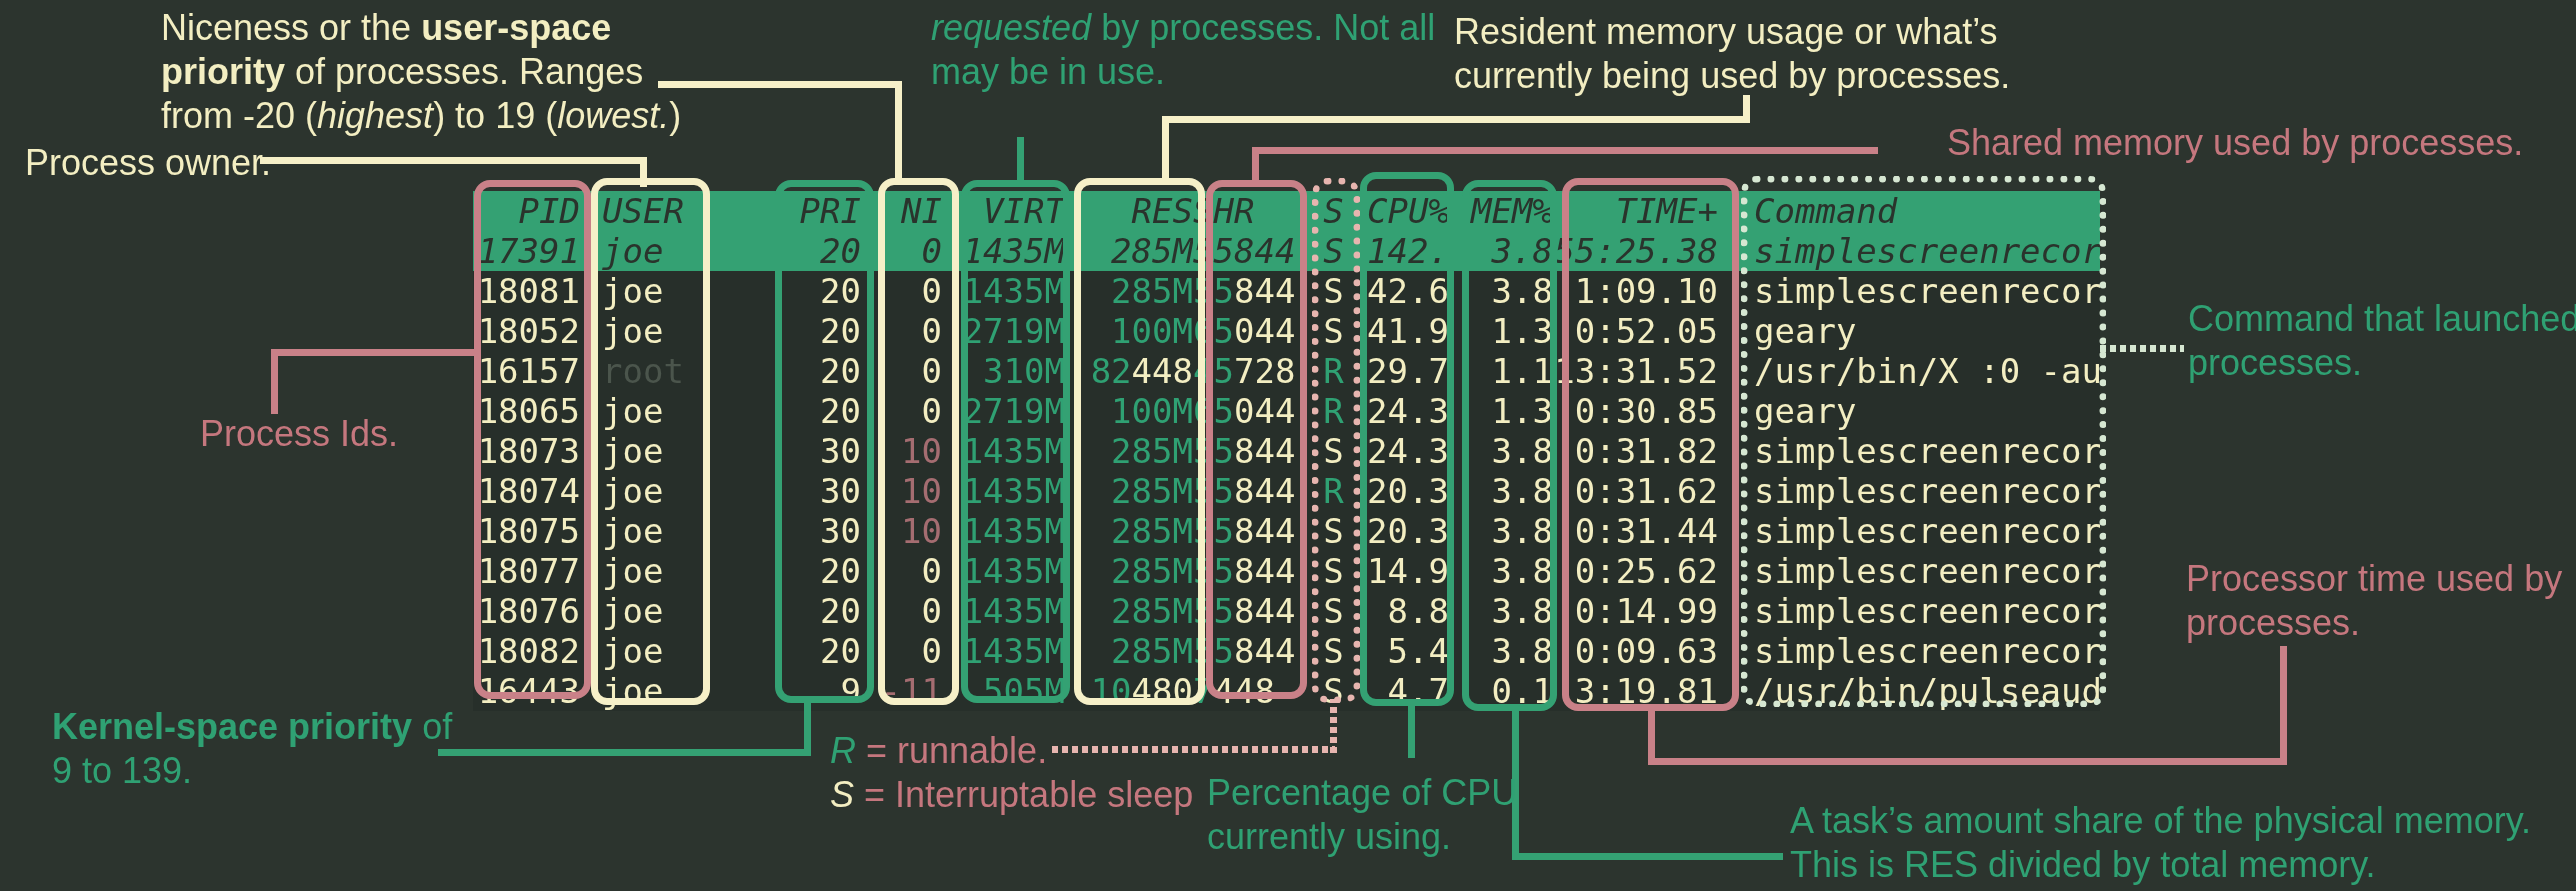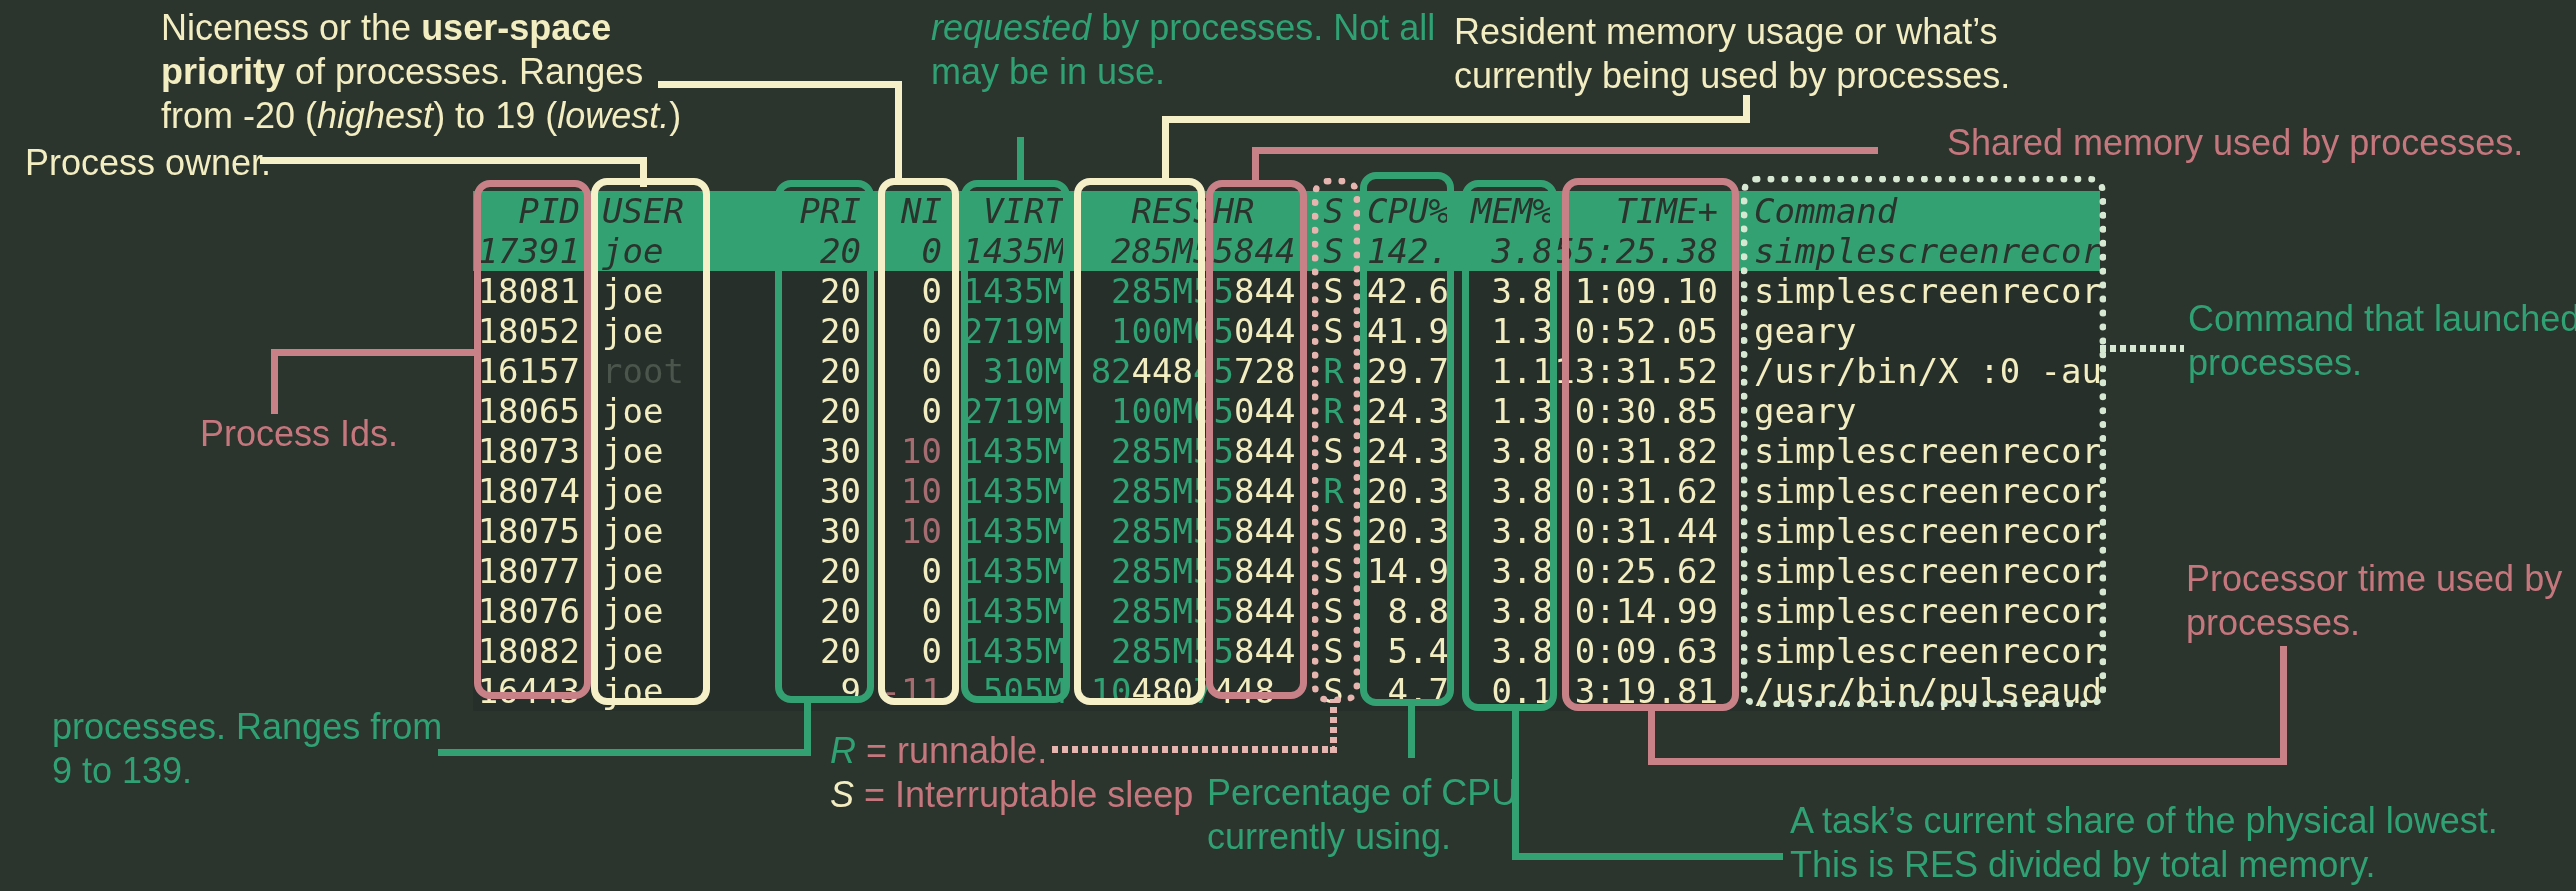--- a/index.html
+++ b/index.html
@@ -106,22 +106,22 @@
   <div class="ln ln-pink" style="left:2280px;top:646px;width:7px;height:119px;"></div>
   <div class="ln ln-dotlite" style="left:2100px;top:345px;width:84px;height:7px;"></div>
 
   <div id="notes">
       <div class="note n-cream" style="left: 161px; top: 6px;"><div><span class="">Niceness or the </span><span class="b">user-space</span></div><div><span class="b">priority</span><span class=""> of processes. Ranges</span></div><div><span class="">from -20 (</span><span class="i">highest</span><span class="">) to 19 (</span><span class="i">lowest.</span><span class="">)</span></div></div>
       <div class="note n-cream" style="left: 25px; top: 141px;"><div><span class="">Process owner.</span></div></div>
       <div class="note n-green" style="left: 931px; top: 6px;"><div><span class="i">requested</span><span class=""> by processes. Not all</span></div><div><span class="">may be in use.</span></div></div>
       <div class="note n-cream" style="left: 1454px; top: 10px;"><div><span class="">Resident memory usage or what’s</span></div><div><span class="">currently being used by processes.</span></div></div>
       <div class="note n-pink" style="left: 1947px; top: 121px;"><div><span class="">Shared memory used by processes.</span></div></div>
       <div class="note n-pink" style="left: 200px; top: 412px;"><div><span class="">Process Ids.</span></div></div>
-      <div class="note n-green" style="left: 52px; top: 705px;"><div><span class="">processes. Ranges from</span></div><div><span class="">9 to 139.</span></div></div>
+      <div class="note n-green" style="left: 52px; top: 705px;"><div><span class="b">Kernel-space priority</span><span class=""> of</span></div><div><span class="">9 to 139.</span></div></div>
       <div class="note n-pink" style="left: 830px; top: 729px;"><div><span class="i seg-green">R</span><span class=""> = runnable.</span></div><div><span class="i seg-cream">S</span><span class=""> = Interruptable sleep</span></div></div>
       <div class="note n-green" style="left: 1207px; top: 771px;"><div><span class="">Percentage of CPU</span></div><div><span class="">currently using.</span></div></div>
-      <div class="note n-green" style="left: 1790px; top: 799px;"><div><span class="">A task’s current share of the physical lowest.</span></div><div><span class="">This is RES divided by total memory.</span></div></div>
+      <div class="note n-green" style="left: 1790px; top: 799px;"><div><span class="">A task’s amount share of the physical memory.</span></div><div><span class="">This is RES divided by total memory.</span></div></div>
       <div class="note n-pink" style="left: 2186px; top: 557px;"><div><span class="">Processor time used by</span></div><div><span class="">processes.</span></div></div>
       <div class="note n-green" style="left: 2188px; top: 297px;"><div><span class="">Command that launched</span></div><div><span class="">processes.</span></div></div>
     </div>
 
 </div>
 
 
 </body></html>

